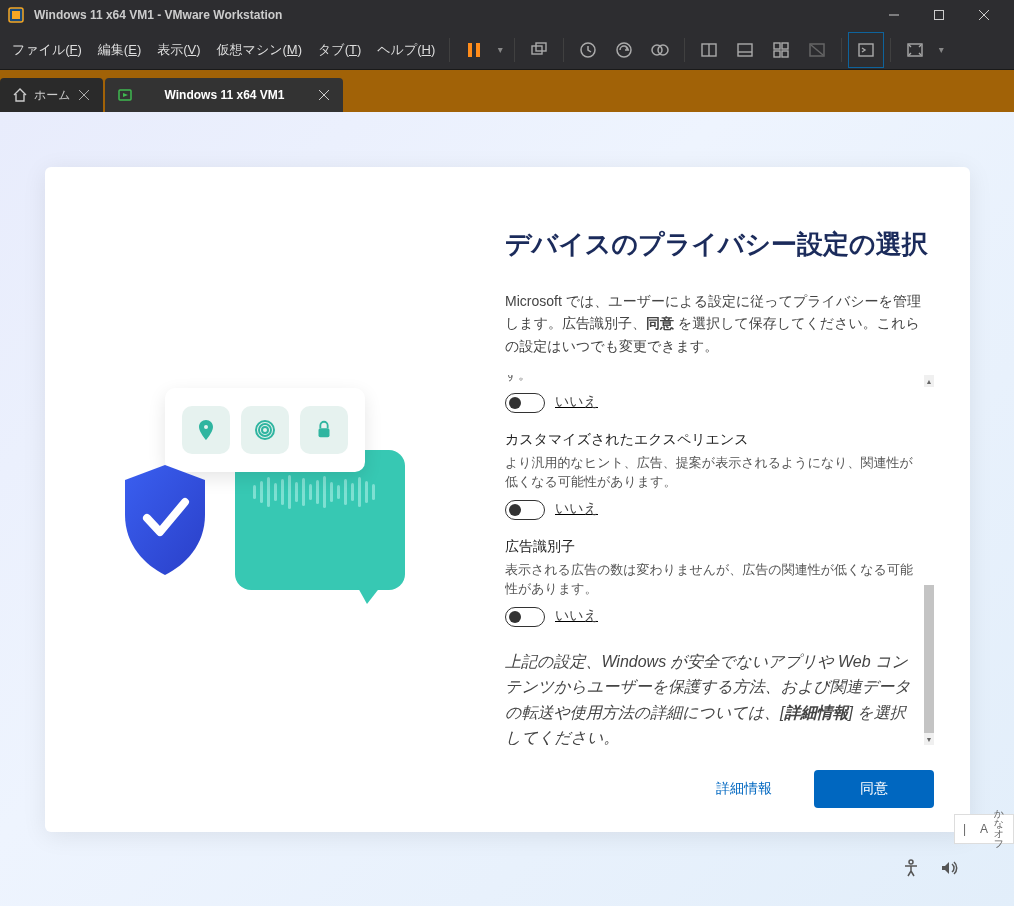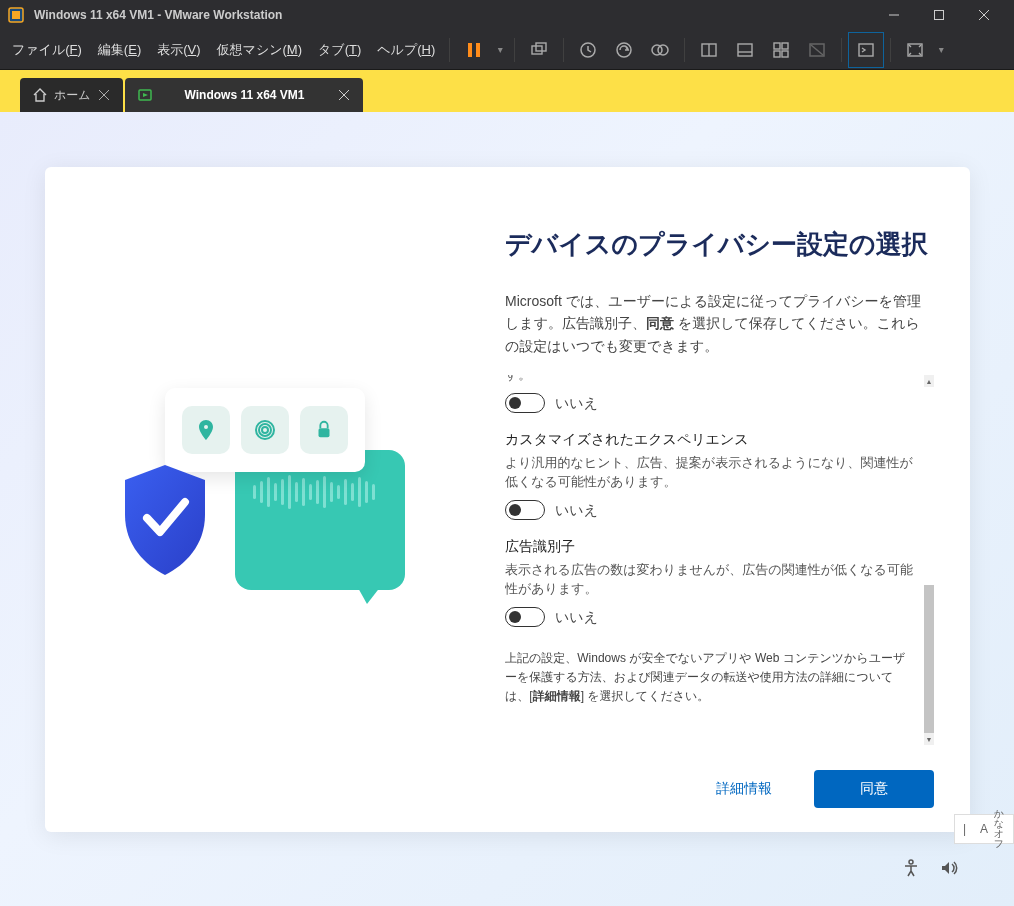--- a/index.html
+++ b/index.html
@@ -18,21 +18,21 @@
 .menubar .menu-item { padding: 4px 8px; cursor: pointer; }
 .menubar .menu-item u { text-decoration: underline; }
 .menubar .sep { width: 1px; height: 24px; background: #404040; margin: 0 6px; }
 .menubar .tb-icon { width: 36px; height: 36px; display: flex; align-items: center; justify-content: center; color: #aaa; }
 .menubar .tb-icon.pause { color: #ff8c1a; }
 .menubar .tb-icon.active { border: 1px solid #0e639c; }
 .menubar .tb-icon svg { width: 18px; height: 18px; }
 .menubar .chev { width: 16px; color: #888; font-size: 10px; display: flex; align-items: center; justify-content: center; }
 
 
-.tabbar { height: 42px; background: #fde047; display: flex; align-items: flex-end; padding: 0 20px; }
+.tabbar { height: 42px; background: #a16207; display: flex; align-items: flex-end; padding: 0 0; }
 .tab { height: 34px; padding: 0 12px; display: flex; align-items: center; gap: 6px; color: #ccc; font-size: 12px; background: #2a2a2a; border-radius: 4px 4px 0 0; margin-right: 2px; }
 .tab.active { background: #333; color: #fff; font-weight: 600; gap: 32px; }
 .tab .close { width: 14px; height: 14px; display: flex; align-items: center; justify-content: center; }
 .tab-icon { width: 16px; height: 16px; display: inline-flex; }
 
 
 .viewport { position: relative; height: 798px; background: linear-gradient(135deg, #e8ecfc 0%, #eef4fe 40%, #e2eefa 100%); overflow: hidden; }
 
 
 .card { position: absolute; left: 45px; top: 55px; width: 925px; height: 665px; background: #fff; border-radius: 6px; box-shadow: 0 4px 24px rgba(0,0,0,0.08); display: flex; }
@@ -57,26 +57,26 @@
 .scroll-inner { position: absolute; top: -10px; left: 0; right: 20px; }
 .scrollbar-track { position: absolute; right: 0; top: 0; width: 10px; height: 100%; }
 .scrollbar-up, .scrollbar-down { position: absolute; right: 0; width: 10px; height: 12px; background: #f0f0f0; display: flex; align-items: center; justify-content: center; font-size: 7px; color: #666; }
 .scrollbar-up { top: 0; }
 .scrollbar-down { bottom: 0; }
 .scrollbar-thumb { position: absolute; right: 0; width: 10px; background: #c4c4c4; border-radius: 0; }
 
 .setting-block { margin-top: 18px; }
 .setting-title { font-size: 14px; color: #222; margin-bottom: 4px; }
 .setting-desc { font-size: 13px; color: #555; line-height: 1.5; margin-bottom: 8px; }
-.toggle-row { display: flex; align-items: flex-end; gap: 10px; }
+.toggle-row { display: flex; align-items: flex-start; gap: 10px; text-decoration: underline; }
 .toggle { width: 40px; height: 20px; border: 1px solid #333; border-radius: 10px; position: relative; background: #fff; }
 .toggle .knob { width: 12px; height: 12px; background: #333; border-radius: 50%; position: absolute; left: 3px; top: 3px; }
 .toggle-label { font-size: 14px; color: #444; }
 
-.footer-text { font-size: 12px; color: #444; line-height: 1.6; margin-top: 22px; }
+.footer-text { font-size: 16px; color: #444; line-height: 1.6; margin-top: 22px; font-style: italic; }
 .footer-text b { font-weight: 700; }
 
 .button-row { position: absolute; right: 36px; bottom: 24px; display: flex; gap: 10px; }
 .btn { min-width: 120px; height: 38px; display: flex; align-items: center; justify-content: center; font-size: 14px; border-radius: 4px; cursor: pointer; }
 .btn-secondary { color: #0067c0; background: transparent; }
 .btn-primary { background: #0067c0; color: #fff; }
 
 
 .ime { position: absolute; right: 0; bottom: 66px; width: 60px; height: 30px; background: #fff; display: flex; align-items: center; font-size: 12px; color: #666; border: 1px solid #ddd; }
 .ime .cell { flex: 1; display: flex; align-items: center; justify-content: center; }

